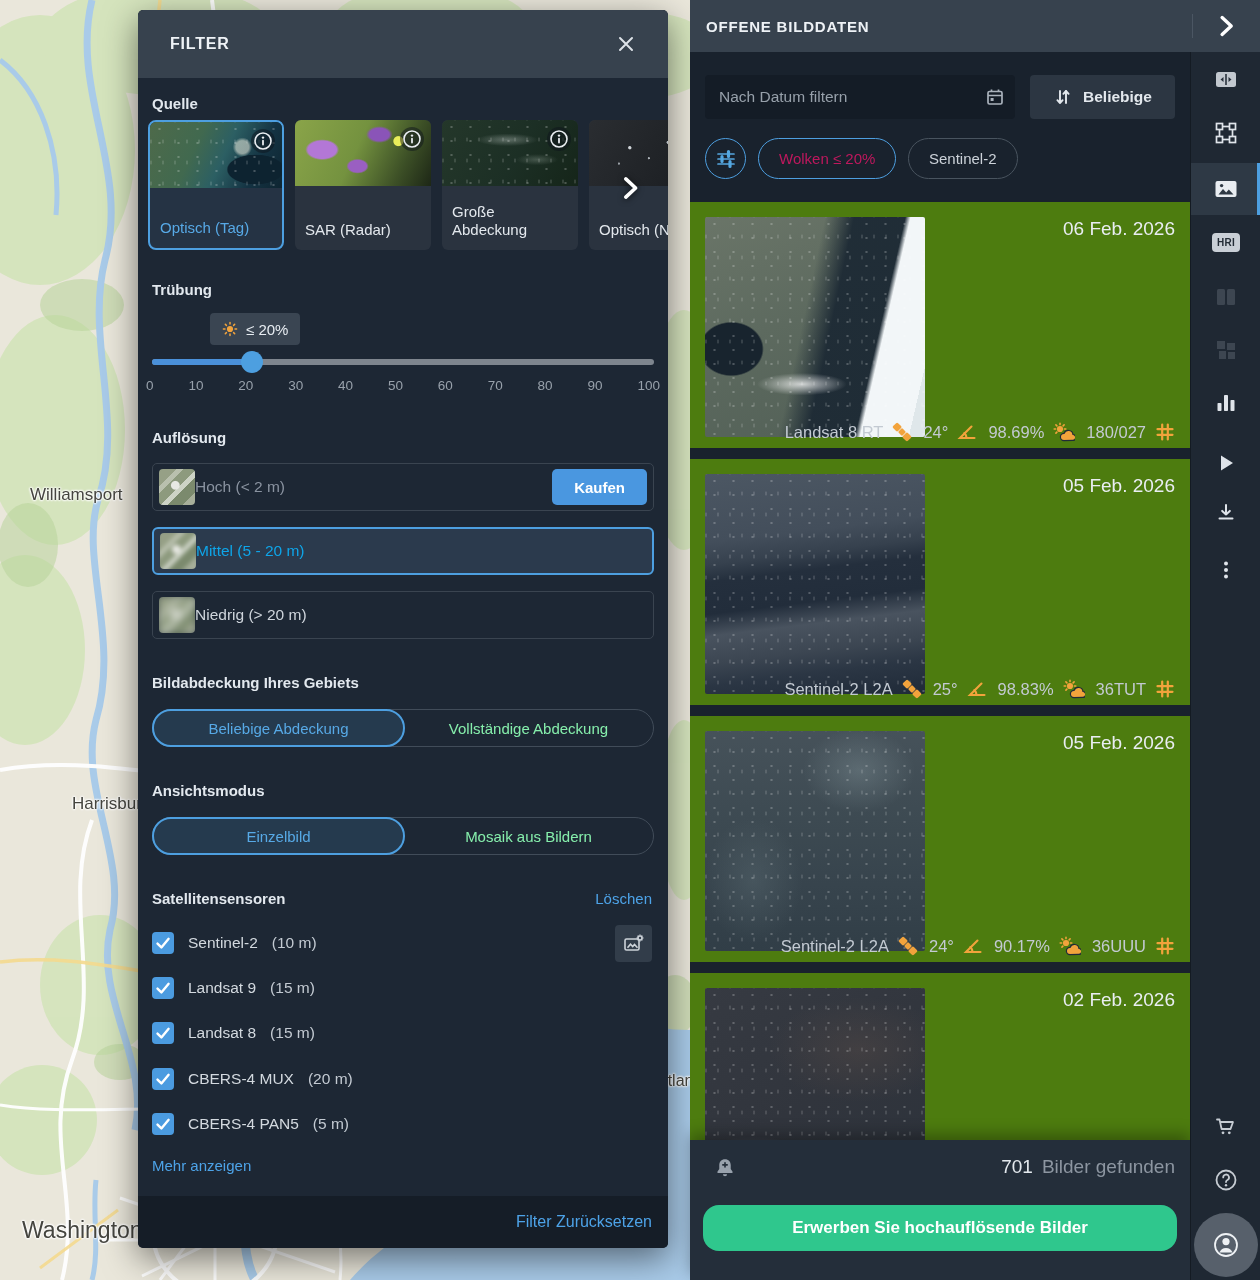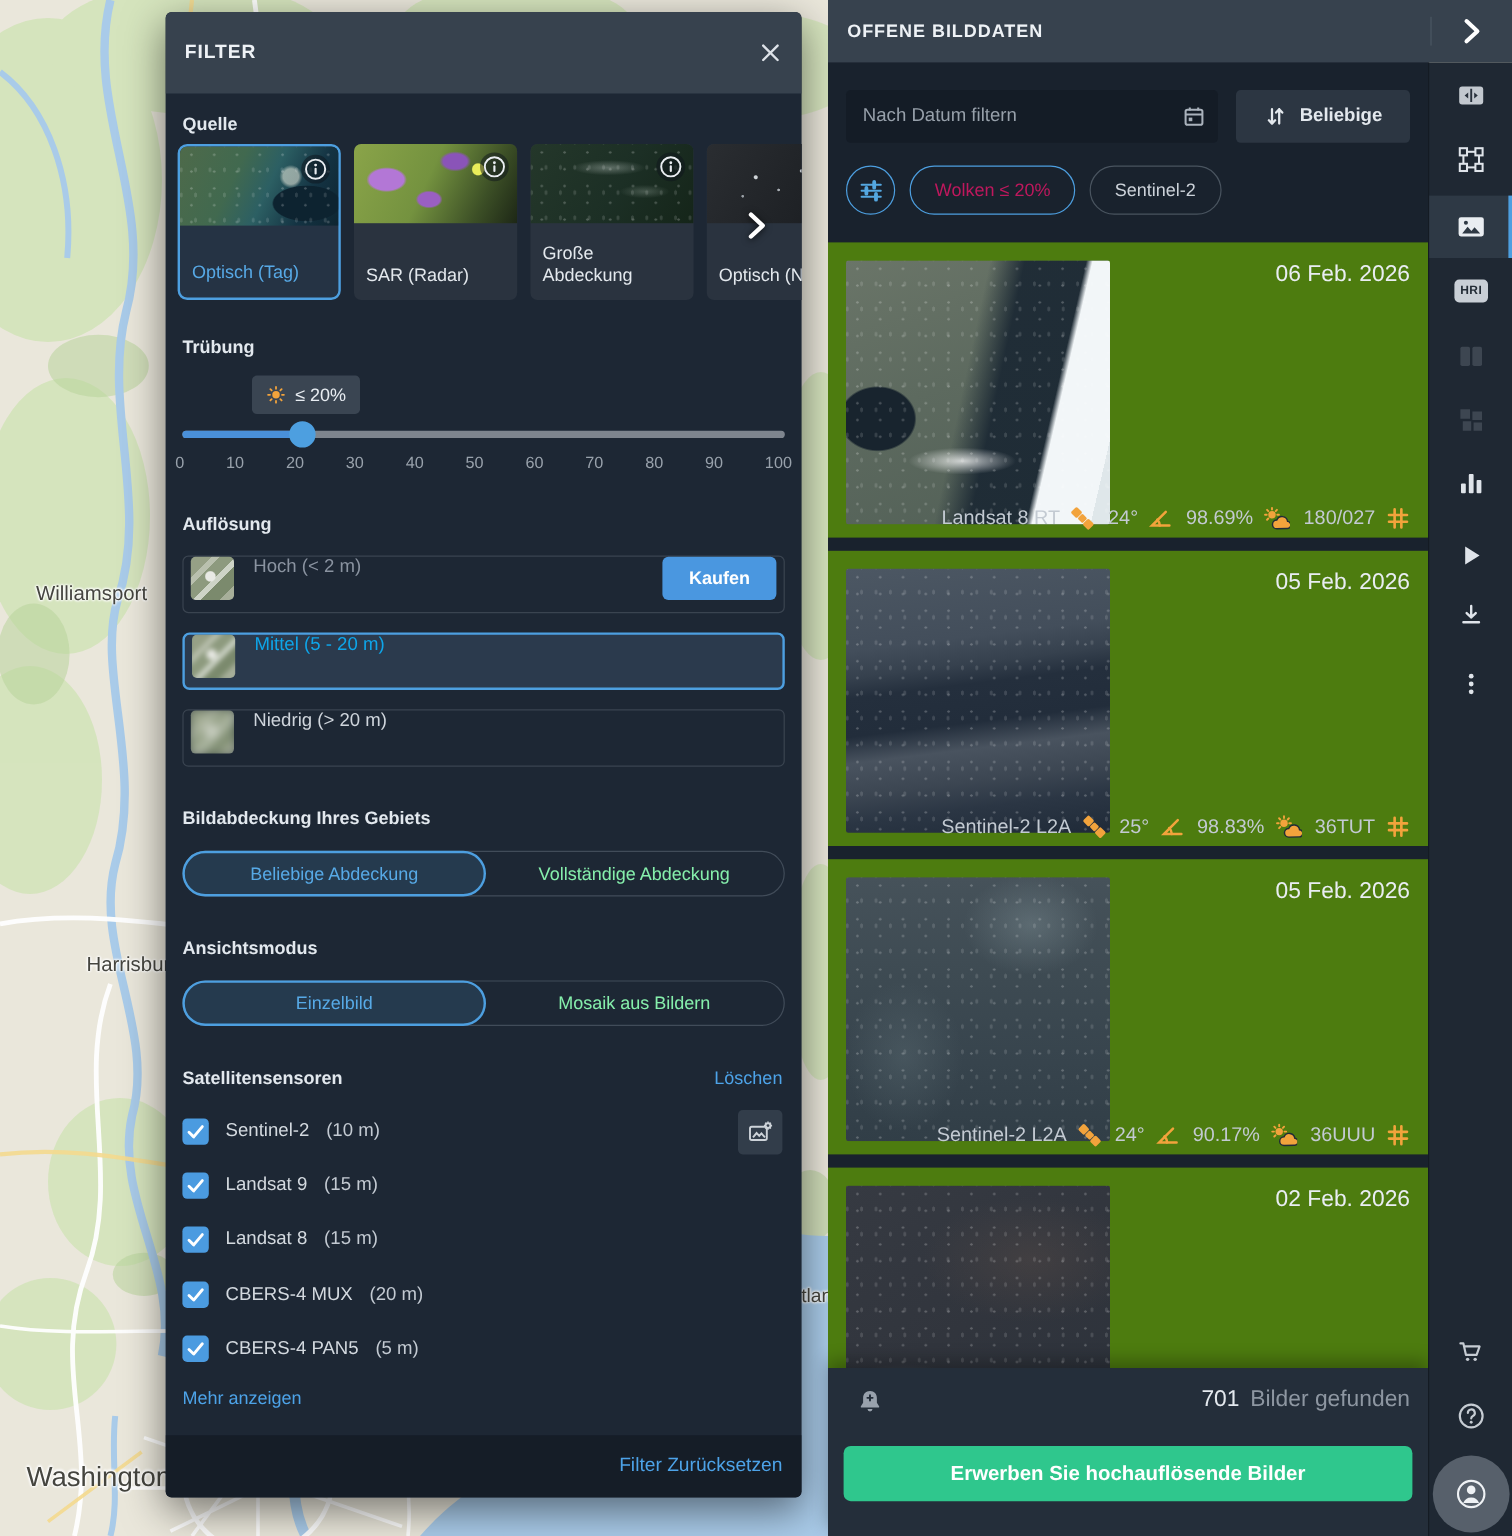--- a/index.html
+++ b/index.html
@@ -10,21 +10,21 @@
 
   
   .map-label{position:absolute;color:#45453f;font-weight:400;white-space:nowrap;
     text-shadow:0 1px 2px #fff,0 -1px 2px #fff,1px 0 2px #fff,-1px 0 2px #fff}
 
   
   .panel{position:absolute;background:#1d2734;border-radius:5px;
          box-shadow:0 10px 34px rgba(0,0,0,.5)}
   .phead{position:absolute;left:0;right:0;top:0;height:68px;background:#37424e;
          border-radius:5px 5px 0 0;display:flex;align-items:center;
-         justify-content:space-between;padding:0 16px;box-sizing:border-box}
+         justify-content:space-between;padding:0 32px;box-sizing:border-box}
   .ptitle{color:#eef2f6;font-size:16px;font-weight:700;letter-spacing:.8px}
   .seclabel{position:absolute;color:#e2e8ee;font-size:15px;font-weight:700}
   .link{color:#4da3e8;font-size:15px;font-weight:400;cursor:pointer}
 
   
   .qcard{position:absolute;top:110px;width:136px;height:130px;border-radius:6px;
          background:#2a333f;overflow:hidden;box-sizing:border-box}
   .qcard.sel{border:2px solid #4d9fe0;background:#253344;border-radius:8px}
   .qimg{position:absolute;left:0;right:0;top:0;height:66px}
   .qlabel{position:absolute;left:10px;right:6px;bottom:10px;font-size:15px;
@@ -56,21 +56,21 @@
   .badge{position:absolute;height:32px;background:#3a4552;border-radius:4px;
          display:flex;align-items:center;gap:8px;padding:0 12px;color:#e8edf2;font-size:15px}
   .track{position:absolute;height:6px;border-radius:3px;background:#7e858e}
   .trackfill{position:absolute;left:0;top:0;bottom:0;border-radius:3px;background:#4a90d9}
   .knob{position:absolute;width:22px;height:22px;border-radius:50%;background:#4d9fe0;top:-8px}
   .ticks{position:absolute;display:flex;justify-content:space-between;
          color:#98a1ab;font-size:13.5px}
 
   
   .resrow{position:absolute;left:14px;width:502px;height:48px;border:1px solid #3a4450;
-          border-radius:5px;display:flex;align-items:flex-start;gap:16px;padding:0 6px;
+          border-radius:5px;display:flex;align-items:center;padding:0 6px;
           box-sizing:border-box;color:#cfd5dc;font-size:15.5px}
   .resrow.sel{border:2px solid #4d9fe0;background:#2b3a4d;color:#0ea5e9;border-radius:6px}
   .resrow.dim{color:#8a93a0}
   .rt{width:36px;height:36px;border-radius:4px;overflow:hidden;position:relative;flex:none}
   .rt-img{position:absolute;inset:-3px;background:
       radial-gradient(circle 7px at 46% 46%,#e8e9e4 0 55%,transparent 70%),
       linear-gradient(135deg,#96a086 0 28%,#b9c0ae 28% 36%,#8d9a7e 36% 52%,#cdd3c6 52% 60%,#7b8a6d 60% 78%,#a7af9a 78% 100%)}
   .blur1 .rt-img{filter:blur(2.2px)}
   .blur2 .rt-img{filter:blur(4.5px)}
   .buybtn{margin-left:auto;background:#4a97e0;color:#fff;font-size:15px;font-weight:700;
@@ -133,21 +133,21 @@
       linear-gradient(180deg,#46525a 0%,#3d4a52 40%,#37444d 70%,#313e47 100%)}
   .t4{background:
       radial-gradient(ellipse 90px 46px at 22% 82%,rgba(175,195,205,.32),transparent 70%),
       radial-gradient(ellipse 120px 70px at 70% 28%,rgba(92,78,72,.38),transparent 75%),
       linear-gradient(150deg,#363a42 0%,#31353d 50%,#2c323b 100%)}
 
   #rfoot{position:absolute;left:690px;top:1140px;width:500px;height:140px;background:#242e3a;
          box-shadow:0 -6px 14px rgba(0,0,0,.3)}
   .count{position:absolute;top:16px;right:15px;display:flex;gap:9px;align-items:center;font-size:19px}
   .ctabtn{position:absolute;left:13px;right:13px;top:65px;height:46px;border:none;cursor:pointer;
-          border-radius:6px;background:#2fc78d;color:#fff;font-size:17px;font-weight:700;
+          border-radius:16px;background:#2fc78d;color:#fff;font-size:17px;font-weight:700;
           font-family:"Liberation Sans",sans-serif}
 
   
   #toolbar{position:absolute;left:1190px;top:52px;width:70px;height:1228px;background:#1f2833;
            border-left:1px solid #141b23;box-sizing:border-box}
   .tbtn{position:absolute;left:0;width:70px;height:44px;display:flex;align-items:center;
         justify-content:center;cursor:pointer}
   .tsel{position:absolute;left:0;top:111px;width:70px;height:52px;background:#2e3945}
   .tstripe{position:absolute;right:0;top:0;bottom:0;width:4px;background:#4d9fe0}
   .disab{opacity:.28}

